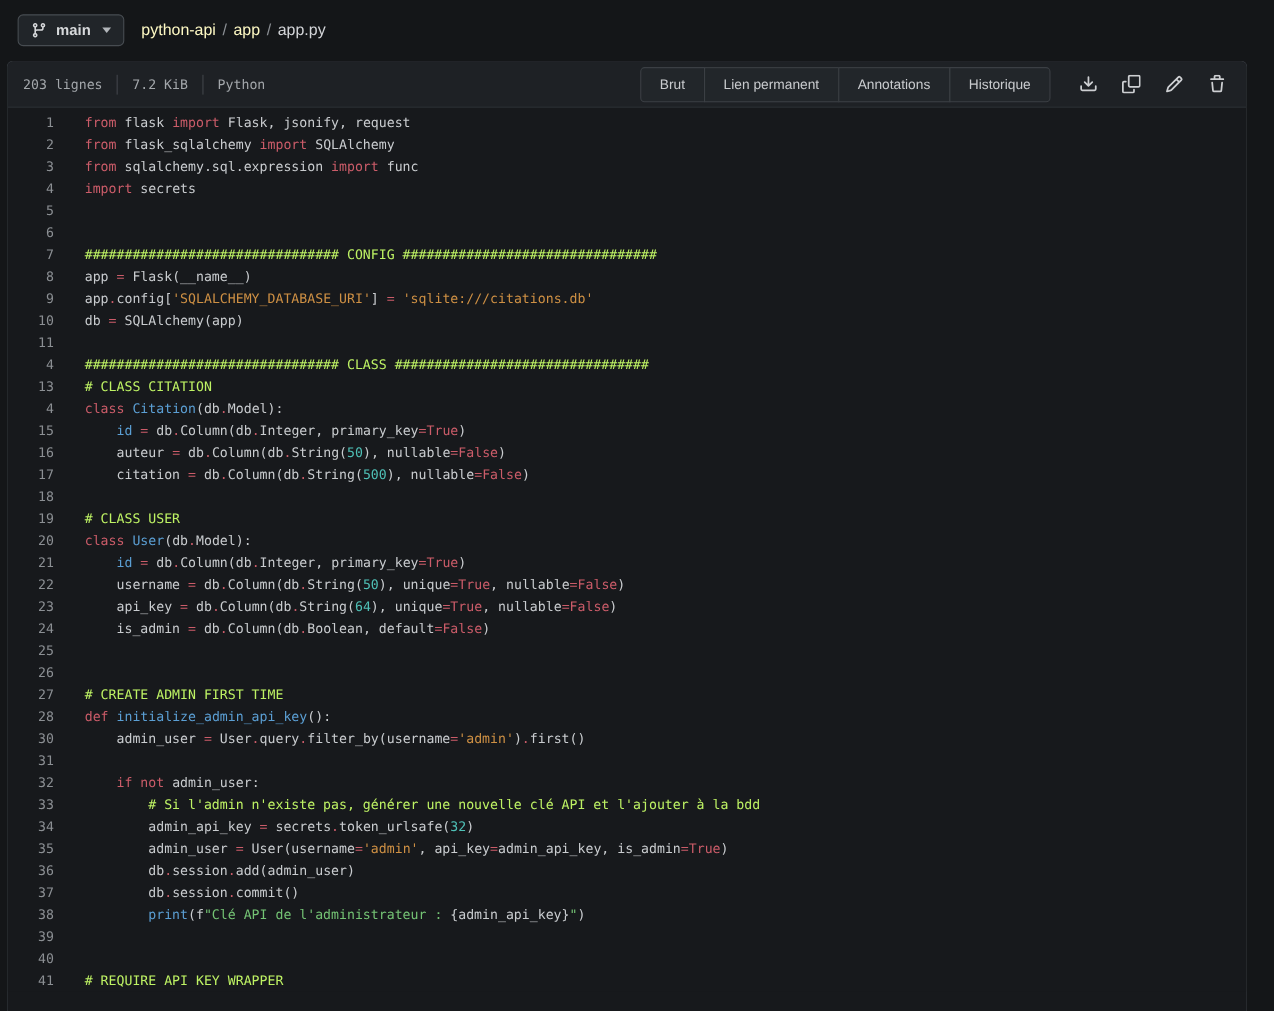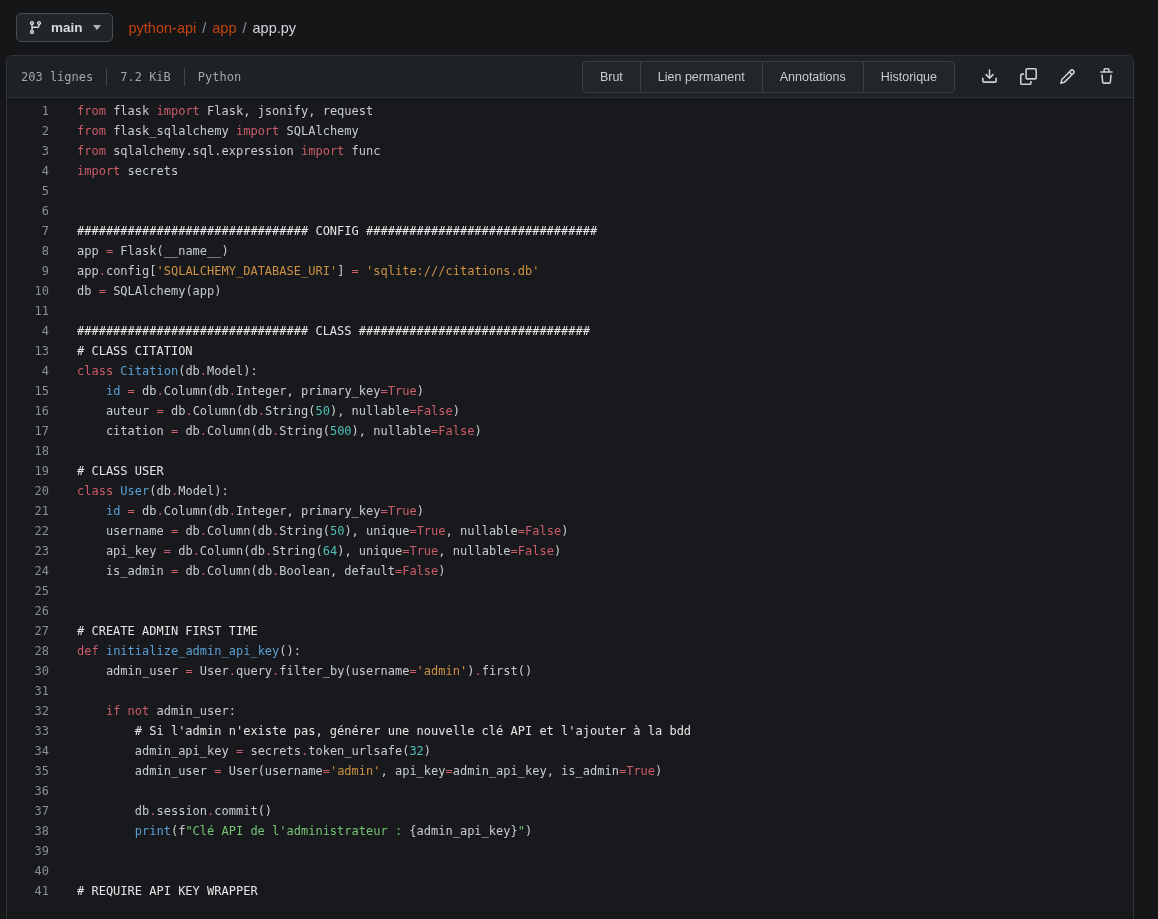--- a/index.html
+++ b/index.html
@@ -23,21 +23,21 @@
     font-family:"Liberation Sans", sans-serif;
     font-size:13.5px; font-weight:bold;
   }
   .branch-btn svg { display:block; }
   .caret {
     width:0; height:0; margin-left:2px;
     border-left:4px solid transparent; border-right:4px solid transparent;
     border-top:5px solid #b2b6ba;
   }
   .breadcrumb { font-size:14.5px; color:#8d9196; }
-  .breadcrumb a { color:#c2410c; text-decoration:none; cursor:pointer; }
+  .breadcrumb a { color:#fef9c3; text-decoration:none; cursor:pointer; }
   .crumb-sep { margin:0 6px; color:#8d9196; }
   .crumb-file { color:#d3d5d8; }
 
   
   .filebox {
     margin:0 24px 0 6px;
     height:872px;
     border:1px solid #2f3338;
     border-bottom:none;
     border-radius:6px 6px 0 0;
@@ -80,21 +80,21 @@
   }
   .code-line { display:flex; height:20px; white-space:pre; }
   .ln {
     width:52px; min-width:52px; text-align:right; padding-right:10px;
     color:#8b8f93; cursor:pointer; user-select:none;
   }
   .lc { padding-left:18px; }
 
   .t-k, .t-o { color:#cb5c69; }   
   .t-n       { color:#c9cccf; }   
-  .t-c       { color:#e5e5e5; }   
+  .t-c       { color:#bef264; }   
   .t-s       { color:#ce9044; }   
   .t-s2      { color:#74c374; }   
   .t-num     { color:#4fc0b6; }   
   .t-f, .t-b { color:#5b9fd4; }   
 </style>
 </head>
 <body>
 
 <div class="topbar">
   <button class="branch-btn">
@@ -187,20 +187,20 @@
       <div class="code-line"><span class="ln">25</span><span class="lc"></span></div>
       <div class="code-line"><span class="ln">26</span><span class="lc"></span></div>
       <div class="code-line"><span class="ln">27</span><span class="lc"><span class="t-c"># CREATE ADMIN FIRST TIME</span></span></div>
       <div class="code-line"><span class="ln">28</span><span class="lc"><span class="t-k">def</span><span class="t-n"> </span><span class="t-f">initialize_admin_api_key</span><span class="t-n">():</span></span></div>
       <div class="code-line"><span class="ln">30</span><span class="lc"><span class="t-n">    admin_user </span><span class="t-o">=</span><span class="t-n"> User</span><span class="t-o">.</span><span class="t-n">query</span><span class="t-o">.</span><span class="t-n">filter_by(username</span><span class="t-o">=</span><span class="t-s">'admin'</span><span class="t-n">)</span><span class="t-o">.</span><span class="t-n">first()</span></span></div>
       <div class="code-line"><span class="ln">31</span><span class="lc"></span></div>
       <div class="code-line"><span class="ln">32</span><span class="lc"><span class="t-n">    </span><span class="t-k">if</span><span class="t-n"> </span><span class="t-k">not</span><span class="t-n"> admin_user:</span></span></div>
       <div class="code-line"><span class="ln">33</span><span class="lc"><span class="t-n">        </span><span class="t-c"># Si l'admin n'existe pas, générer une nouvelle clé API et l'ajouter à la bdd</span></span></div>
       <div class="code-line"><span class="ln">34</span><span class="lc"><span class="t-n">        admin_api_key </span><span class="t-o">=</span><span class="t-n"> secrets</span><span class="t-o">.</span><span class="t-n">token_urlsafe(</span><span class="t-num">32</span><span class="t-n">)</span></span></div>
       <div class="code-line"><span class="ln">35</span><span class="lc"><span class="t-n">        admin_user </span><span class="t-o">=</span><span class="t-n"> User(username</span><span class="t-o">=</span><span class="t-s">'admin'</span><span class="t-n">, api_key</span><span class="t-o">=</span><span class="t-n">admin_api_key, is_admin</span><span class="t-o">=</span><span class="t-k">True</span><span class="t-n">)</span></span></div>
-      <div class="code-line"><span class="ln">36</span></div>
+      <div class="code-line"><span class="ln">36</span><span class="lc"><span class="t-n">        db</span><span class="t-o">.</span><span class="t-n">session</span><span class="t-o">.</span><span class="t-n">add(admin_user)</span></span></div>
       <div class="code-line"><span class="ln">37</span><span class="lc"><span class="t-n">        db</span><span class="t-o">.</span><span class="t-n">session</span><span class="t-o">.</span><span class="t-n">commit()</span></span></div>
       <div class="code-line"><span class="ln">38</span><span class="lc"><span class="t-n">        </span><span class="t-b">print</span><span class="t-n">(f</span><span class="t-s2">"Clé API de l'administrateur : </span><span class="t-n">{admin_api_key}</span><span class="t-s2">"</span><span class="t-n">)</span></span></div>
       <div class="code-line"><span class="ln">39</span><span class="lc"></span></div>
       <div class="code-line"><span class="ln">40</span><span class="lc"></span></div>
       <div class="code-line"><span class="ln">41</span><span class="lc"><span class="t-c"># REQUIRE API KEY WRAPPER</span></span></div>
     </div>
 </div>
 
 </body></html>

